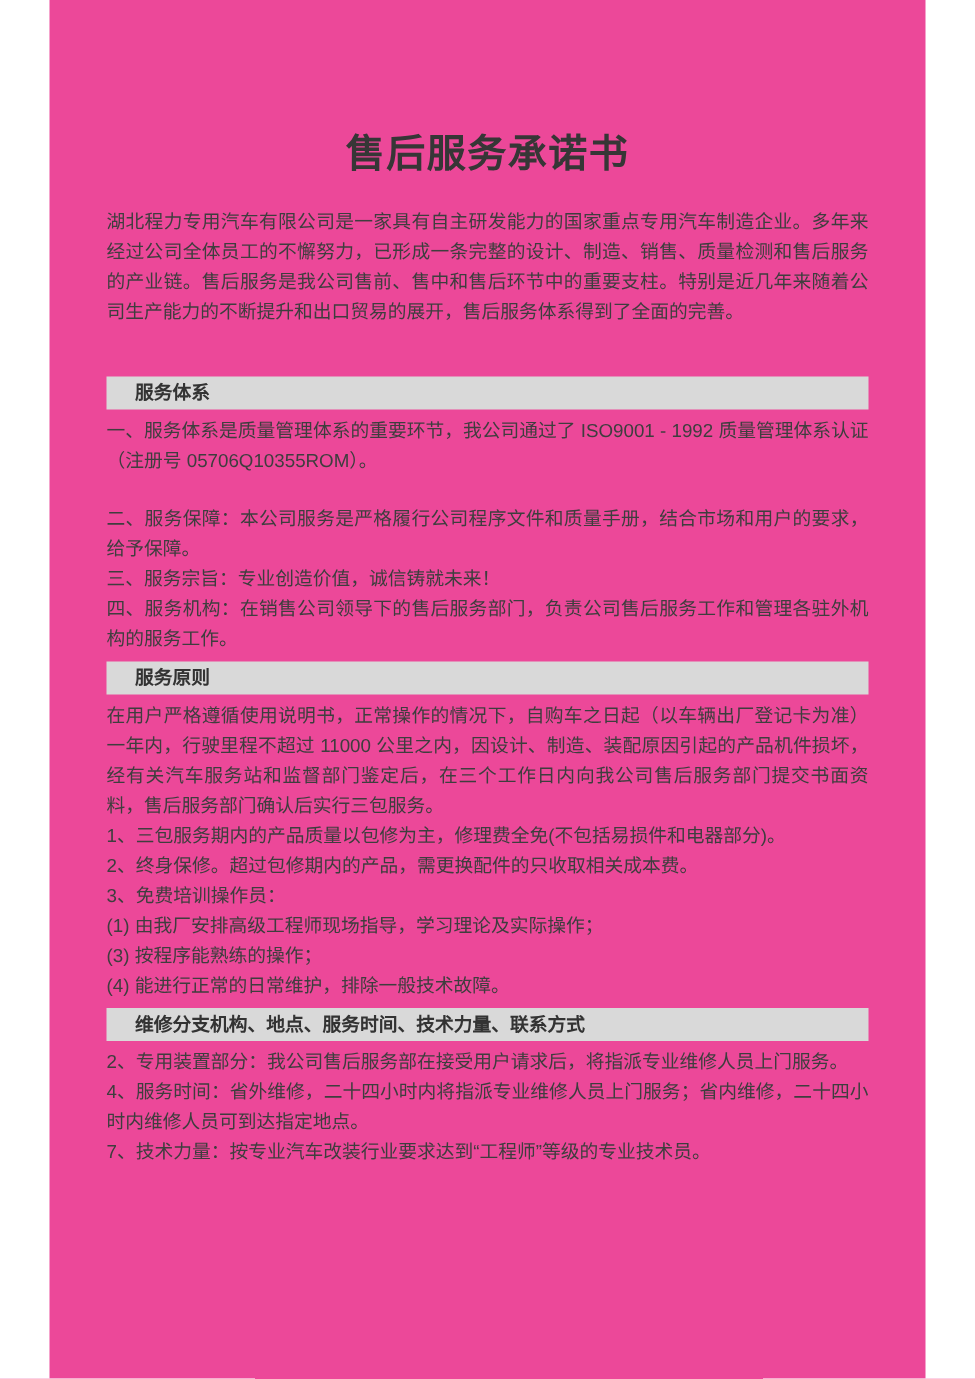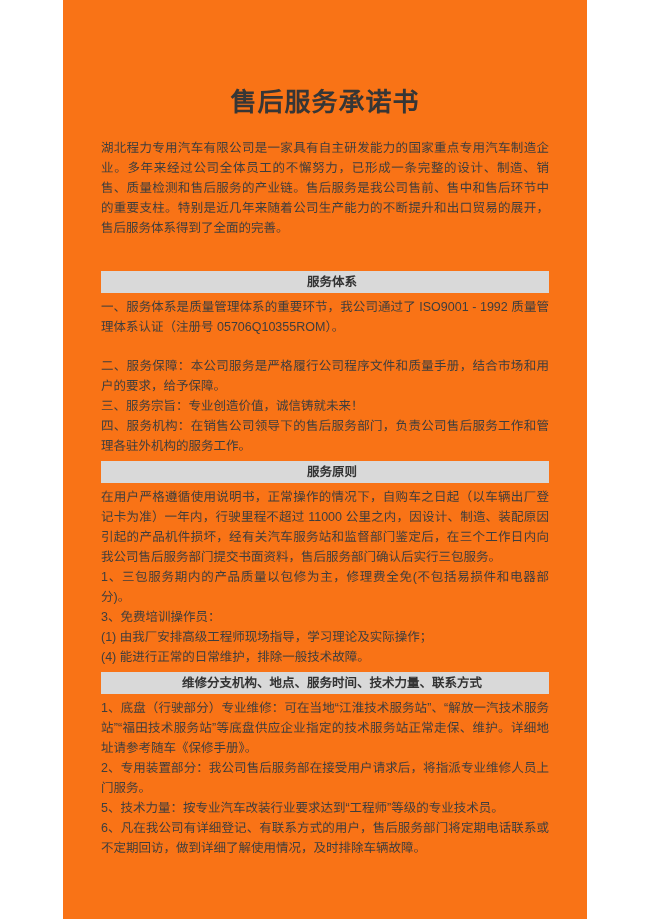--- a/index.html
+++ b/index.html
@@ -2,24 +2,24 @@
 <html lang="zh-CN"><head>
 <meta charset="utf-8">
 <style>
   html, body {
     margin: 0;
     padding: 0;
     background: #ffffff;
   }
   .page {
     position: relative;
-    width: 524px;
+    width: 584px;
     height: 919px;
     margin: 0 auto;
-    background: #f97316;
+    background: #ec4899;
     box-sizing: border-box;
     padding: 88px 38px 0 38px;
     overflow: hidden;
     font-family: "Liberation Sans", "DejaVu Sans", sans-serif;
     font-size: 12.5px;
     line-height: 1.6;
     color: #3e3e3e;
     -webkit-font-smoothing: antialiased;
   }
   .doc-title {
@@ -36,21 +36,20 @@
     text-align: justify;
   }
   .section-heading {
     background: #d9d9d9;
     color: #333333;
     font-weight: bold;
     font-size: 12.5px;
     line-height: 1.45;
     padding: 2px 5px 2px 19px;
     margin: 5px 0 4px 0;
-    text-align: center;
   }
   .para {
     margin: 0;
     text-align: justify;
   }
   .para.gap-below {
     margin-bottom: 19px;
   }
   section {
     margin: 0;
@@ -70,26 +69,27 @@
     <p class="para gap-below">一、服务体系是质量管理体系的重要环节，我公司通过了 ISO9001 - 1992 质量管理体系认证（注册号 05706Q10355ROM）。</p>
     <p class="para">二、服务保障：本公司服务是严格履行公司程序文件和质量手册，结合市场和用户的要求，给予保障。</p>
     <p class="para">三、服务宗旨：专业创造价值，诚信铸就未来！</p>
     <p class="para">四、服务机构：在销售公司领导下的售后服务部门，负责公司售后服务工作和管理各驻外机构的服务工作。</p>
   </section>
 
   <section>
     <div class="section-heading">服务原则</div>
     <p class="para">在用户严格遵循使用说明书，正常操作的情况下，自购车之日起（以车辆出厂登记卡为准）一年内，行驶里程不超过 11000 公里之内，因设计、制造、装配原因引起的产品机件损坏，经有关汽车服务站和监督部门鉴定后，在三个工作日内向我公司售后服务部门提交书面资料，售后服务部门确认后实行三包服务。</p>
     <p class="para">1、三包服务期内的产品质量以包修为主，修理费全免(不包括易损件和电器部分)。</p>
+    <p class="para">2、终身保修。超过包修期内的产品，需更换配件的只收取相关成本费。</p>
     <p class="para">3、免费培训操作员：</p>
     <p class="para">(1) 由我厂安排高级工程师现场指导，学习理论及实际操作；</p>
+    <p class="para">(3) 按程序能熟练的操作；</p>
     <p class="para">(4) 能进行正常的日常维护，排除一般技术故障。</p>
   </section>
 
   <section>
     <div class="section-heading">维修分支机构、地点、服务时间、技术力量、联系方式</div>
-    <p class="para">1、底盘（行驶部分）专业维修：可在当地“江淮技术服务站”、“解放一汽技术服务站”“福田技术服务站”等底盘供应企业指定的技术服务站正常走保、维护。详细地址请参考随车《保修手册》。</p>
     <p class="para">2、专用装置部分：我公司售后服务部在接受用户请求后，将指派专业维修人员上门服务。</p>
-    <p class="para">5、技术力量：按专业汽车改装行业要求达到“工程师”等级的专业技术员。</p>
-    <p class="para">6、凡在我公司有详细登记、有联系方式的用户，售后服务部门将定期电话联系或不定期回访，做到详细了解使用情况，及时排除车辆故障。</p>
+    <p class="para">4、服务时间：省外维修，二十四小时内将指派专业维修人员上门服务；省内维修，二十四小时内维修人员可到达指定地点。</p>
+    <p class="para">7、技术力量：按专业汽车改装行业要求达到“工程师”等级的专业技术员。</p>
   </section>
 
 </main>
 
 </body></html>

